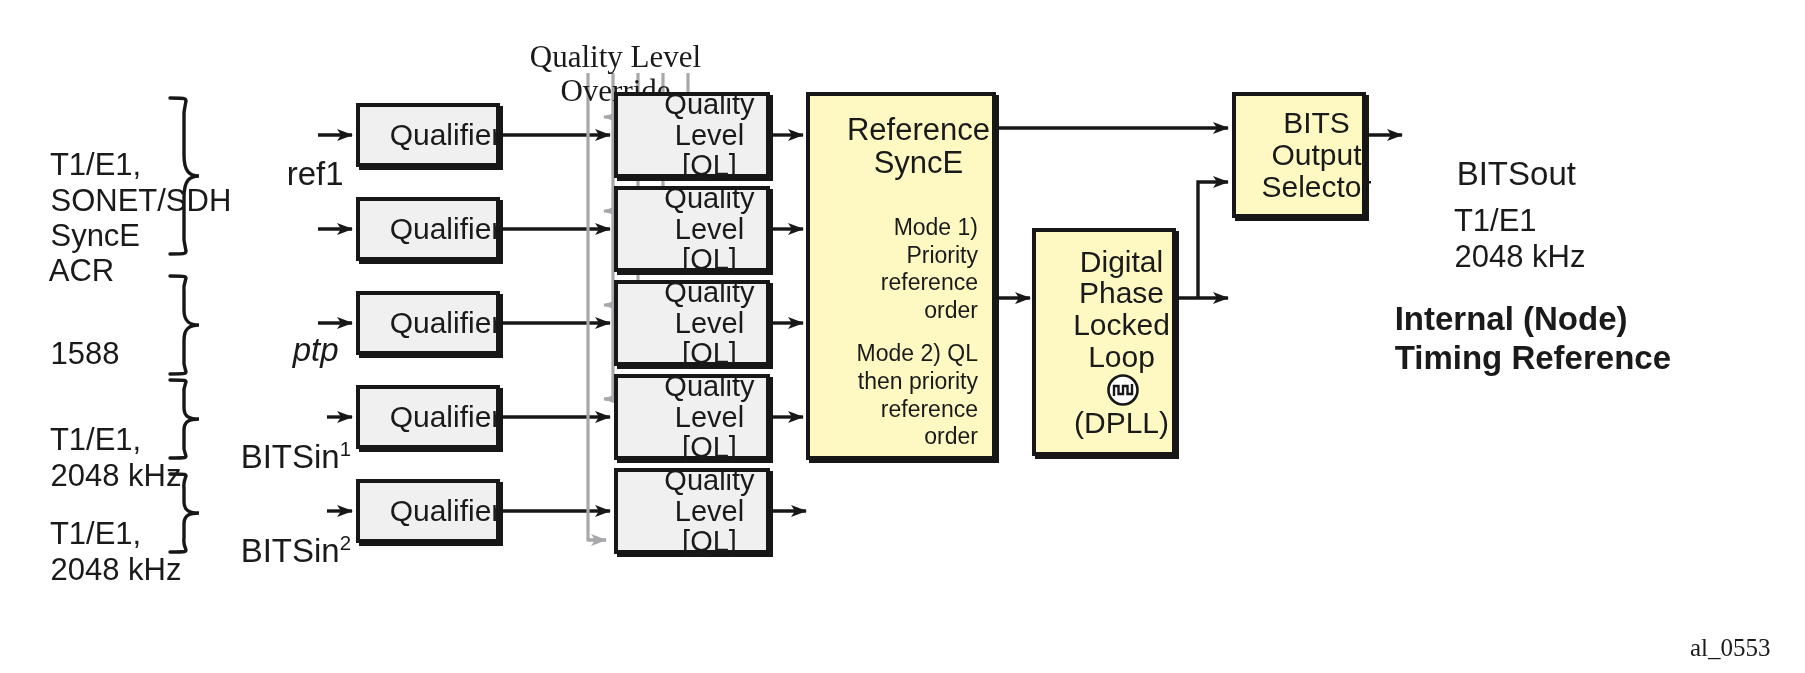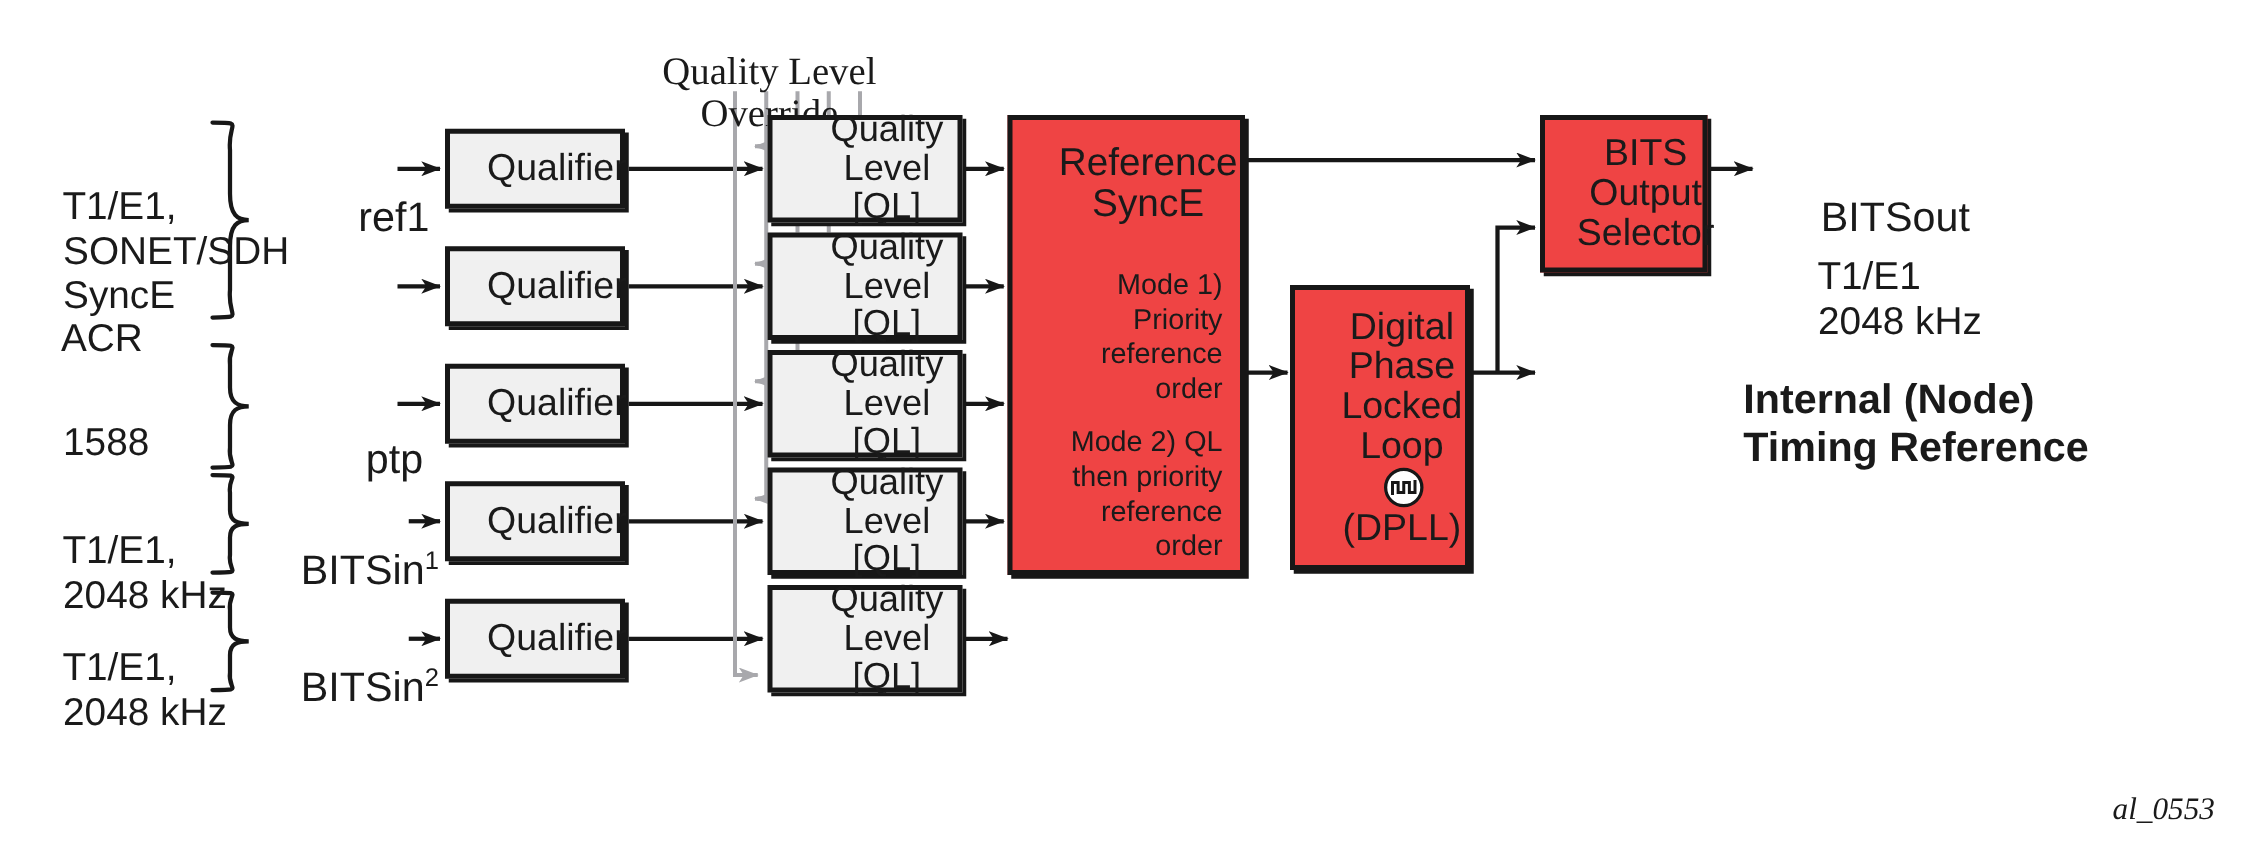--- a/index.html
+++ b/index.html
@@ -5,28 +5,28 @@
   html,body{margin:0;padding:0;background:#ffffff;}
   body{width:1805px;height:673px;position:relative;overflow:hidden;
        font-family:"Liberation Sans","DejaVu Sans",sans-serif;color:#1a1a1a;}
   #stage{position:absolute;left:0;top:0;width:1805px;height:673px;}
   svg#wires{position:absolute;left:0;top:0;width:1805px;height:673px;overflow:visible;}
 
   .node{position:absolute;box-sizing:border-box;display:flex;flex-direction:column;
         align-items:center;justify-content:center;text-align:center;
         border:4px solid #171717;background:#f0f0f0;
         box-shadow:3px 3px 0 0 #171717;padding-left:35px;}
-  .node.dark{background:#ef4444;}
+  .node.dark{background:#fef9c3;}
   .node .ln{display:block;line-height:1.06;}
 
   .txt{position:absolute;white-space:pre;line-height:1.14;}
   .lbl-big{font-size:31px;}
   .lbl-blk{font-size:33px;}
   .hdr{font-size:31px;text-align:center;line-height:1.12;font-family:Liberation Serif, serif;}
-  .caption{font-family:"Liberation Serif","DejaVu Serif",serif;font-style:italic;font-size:25px;}
+  .caption{font-family:"Liberation Serif","DejaVu Serif",serif;font-size:25px;}
   .sup{font-size:0.62em;vertical-align:super;}
 
   .rsbody{position:absolute;left:20px;right:14px;top:118px;text-align:left;font-size:23px;line-height:1.2;}
   .rsbody p{margin:0 0 16px 0;text-align:right;}
 
   .osc{display:inline-block;width:34px;height:34px;vertical-align:-7px;margin-left:3px;}
 </style>
 </head>
 <body>
 
@@ -125,21 +125,21 @@
   </div>
 
   <div class="txt lbl-big" style="left:16px;top:481px;">
     <span class="ln">T1/E1,</span>
     <span class="ln">2048 kHz</span>
   </div>
 
   <div class="txt lbl-blk" style="left:250px;top:117px;">
     <span>ref1</span>
   </div>
-  <div class="txt lbl-blk" style="left:256px;top:310px;">
+  <div class="txt lbl-blk" style="left:256px;top:293px;font-style:italic;">
     <span>ptp</span>
   </div>
   <div class="txt lbl-blk" style="left:204px;top:399px;">
     <span>BITSin</span><span class="sup">1</span>
   </div>
   <div class="txt lbl-blk" style="left:204px;top:493px;">
     <span>BITSin</span><span class="sup">2</span>
   </div>
 
   <div class="node" style="left:356px;top:103px;width:144px;height:64px;font-size:30px;">

